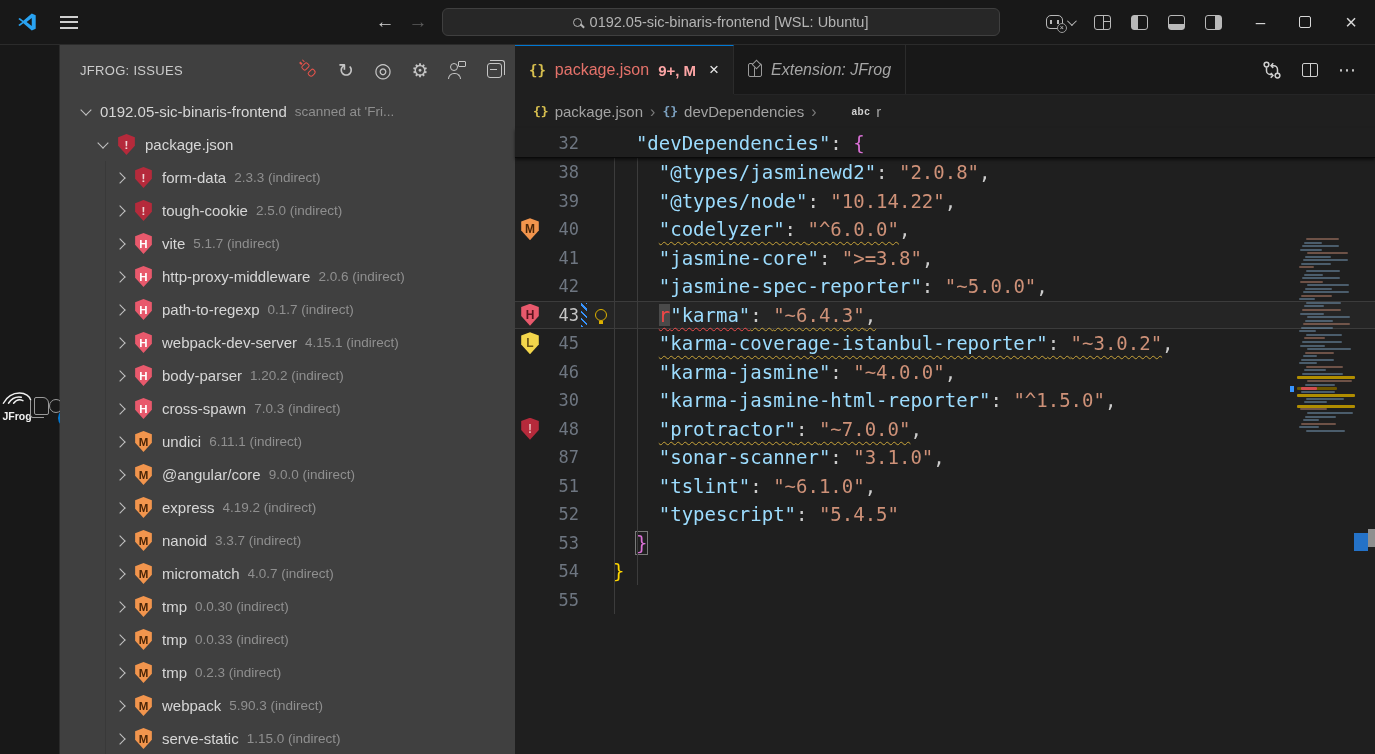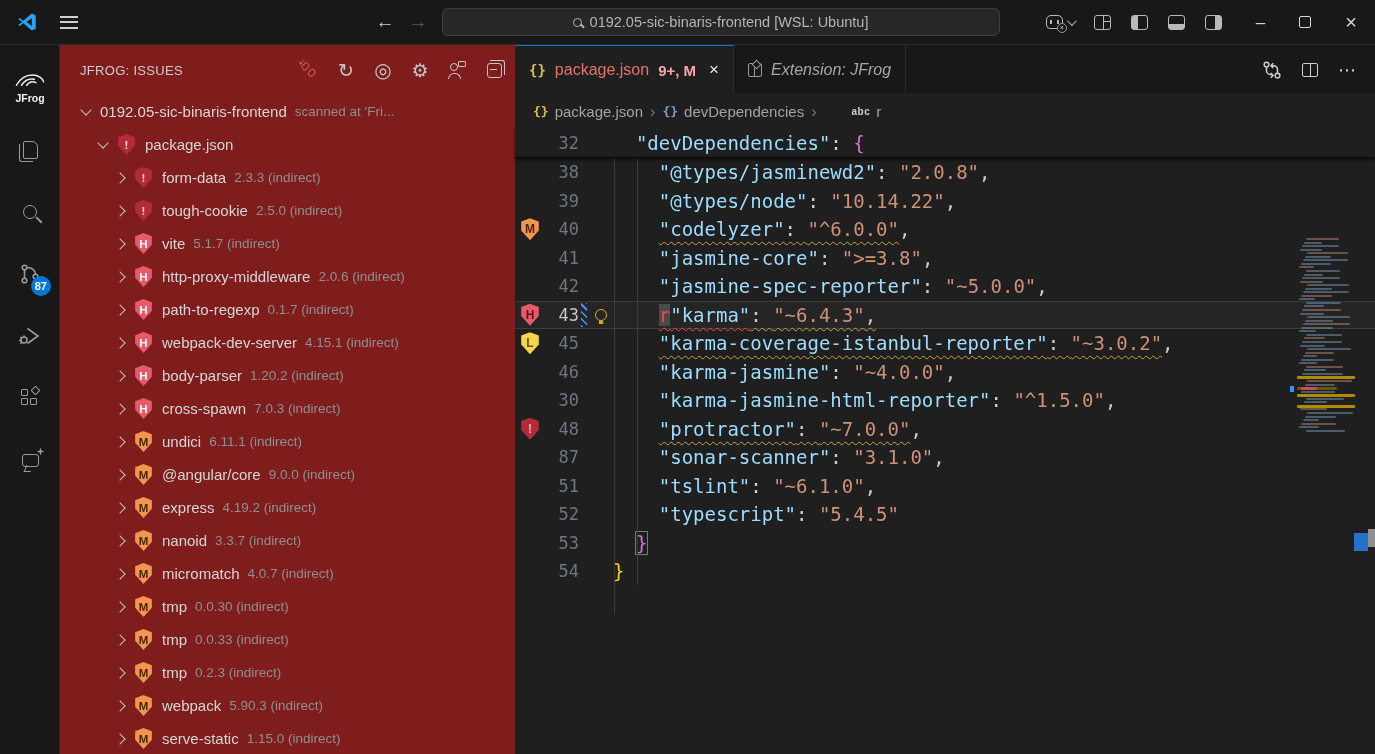--- a/index.html
+++ b/index.html
@@ -44,21 +44,21 @@
   .lay-right:before { content:''; position:absolute; right:0; top:0; bottom:0; width:6px; background:#b9b9b9; }
   .win-controls { display:flex; align-items:center; gap:34px; margin-left:14px; }
   .win-btn { color:#d8d8d8; font-size:17px; cursor:pointer; line-height:1; }
   .win-max { width:12px; height:12px; border:1.3px solid #d8d8d8; border-radius:2px; }
 
   
   .main { display:flex; height:709px; }
 
   
   .activitybar { width:60px; background:#181818; border-right:1px solid #2b2b2b;
-    display:flex; flex-direction:column; padding-top:12px; gap:0; }
+    display:flex; flex-direction:row; align-items:center; padding-top:12px; gap:0; }
   .ab-item { width:60px; height:62px; display:flex; flex-direction:column;
     align-items:center; justify-content:center; position:relative; cursor:pointer; color:#9a9a9a; }
   .jfrog-logo { color:#f0f0f0; font-size:10.5px; font-weight:bold; text-align:center; }
   .ic-files { width:15px; height:18px; border:1.6px solid #9a9a9a; border-radius:2px 6px 2px 2px; position:relative; }
   .ic-files:before { content:''; position:absolute; left:-5px; top:2px; width:13px; height:17px;
     border-left:1.6px solid #9a9a9a; border-bottom:1.6px solid #9a9a9a; border-radius:0 0 0 3px; }
   .ic-search { width:14px; height:14px; border:1.8px solid #9a9a9a; border-radius:50%; position:relative; }
   .ic-search:after { content:''; position:absolute; width:8px; height:1.8px; background:#9a9a9a;
     transform:rotate(45deg); right:-7px; bottom:-3px; }
   .ab-badge { position:absolute; right:9px; bottom:9px; min-width:20px; height:20px;
@@ -68,21 +68,21 @@
   .ic-ext i { position:absolute; width:7px; height:7px; border:1.5px solid #9a9a9a; border-radius:1px; }
   .ic-ext i:nth-child(1){ left:0; top:9px; } .ic-ext i:nth-child(2){ left:9px; top:9px; }
   .ic-ext i:nth-child(3){ left:0; top:0; } .ic-ext i:nth-child(4){ left:11px; top:-2px; transform:rotate(45deg); }
   .ic-chat { width:17px; height:13px; border:1.6px solid #9a9a9a; border-radius:3px; position:relative; }
   .ic-chat:before { content:''; position:absolute; left:2px; bottom:-6px; width:6px; height:6px;
     border-left:1.6px solid #9a9a9a; border-bottom:1.6px solid #9a9a9a; transform:skewX(-20deg); }
   .ic-chat:after { content:''; position:absolute; right:-7px; top:-7px; width:8px; height:8px;
     background:#9a9a9a; clip-path:polygon(50% 0,62% 38%,100% 50%,62% 62%,50% 100%,38% 62%,0 50%,38% 38%); }
 
   
-  .sidebar { width:455px; background:#7f1d1d; display:flex; flex-direction:column; position:relative; }
+  .sidebar { width:455px; background:#404040; display:flex; flex-direction:column; position:relative; }
   .sidebar-header { height:50px; display:flex; align-items:center; padding:0 10px 0 20px; flex:none; }
   .sidebar-title { font-size:13px; color:#cccccc; letter-spacing:.3px; }
   .sidebar-actions { margin-left:auto; display:flex; align-items:center; gap:15px; color:#c5c5c5; }
   .pa { width:22px; height:22px; display:flex; align-items:center; justify-content:center;
     cursor:pointer; font-size:17px; }
   .ic-plug { width:18px; height:18px; transform:rotate(-45deg); position:relative; }
   .ic-plug i { position:absolute; left:5px; width:8px; height:6px; border:1.5px solid #e5534b; border-radius:2px; }
   .ic-plug i:nth-child(1){ top:1px; } .ic-plug i:nth-child(2){ top:10px; border-radius:2px 2px 3px 3px; }
   .ic-plug:before { content:''; position:absolute; left:7px; top:-3px; width:1.5px; height:3px; background:#e5534b; }
   .ic-plug:after { content:''; position:absolute; left:10.5px; top:-3px; width:1.5px; height:3px; background:#e5534b; }
@@ -584,20 +584,27 @@
             <span class="g-mod"></span>
             <span class="g-bulb"></span>
             <span class="g-code" style="padding-left: 2ch;"><span class="tok-pink bmatch">}</span></span>
           </div>
           <div class="crow">
             <span class="g-sev"></span>
             <span class="g-num">54</span>
             <span class="g-mod"></span>
             <span class="g-bulb"></span>
             <span class="g-code" style="padding-left: 0ch;"><span class="tok-gold">}</span></span>
+          </div>
+          <div class="crow">
+            <span class="g-sev"></span>
+            <span class="g-num">55</span>
+            <span class="g-mod"></span>
+            <span class="g-bulb"></span>
+            <span class="g-code" style="padding-left: 0ch;"></span>
           </div>
         </div>
       <div class="indent-guide" style="left:99px; top:0; height:456px;"></div>
       <div class="indent-guide" style="left:122px; top:0; height:427px;"></div>
       <div class="minimap" id="minimap">
           <span class="mm-bar" style="top: 0px; left: 9px; width: 33px; background: rgba(206, 145, 120, 0.45);"></span>
           <span class="mm-bar" style="top: 3.55px; left: 7px; width: 18px; background: rgba(120, 155, 185, 0.5);"></span>
           <span class="mm-bar" style="top: 7.1px; left: 5px; width: 37px; background: rgba(120, 155, 185, 0.5);"></span>
           <span class="mm-bar" style="top: 10.65px; left: 3px; width: 22px; background: rgba(120, 155, 185, 0.5);"></span>
           <span class="mm-bar" style="top: 14.2px; left: 10px; width: 41px; background: rgba(206, 145, 120, 0.45);"></span>

